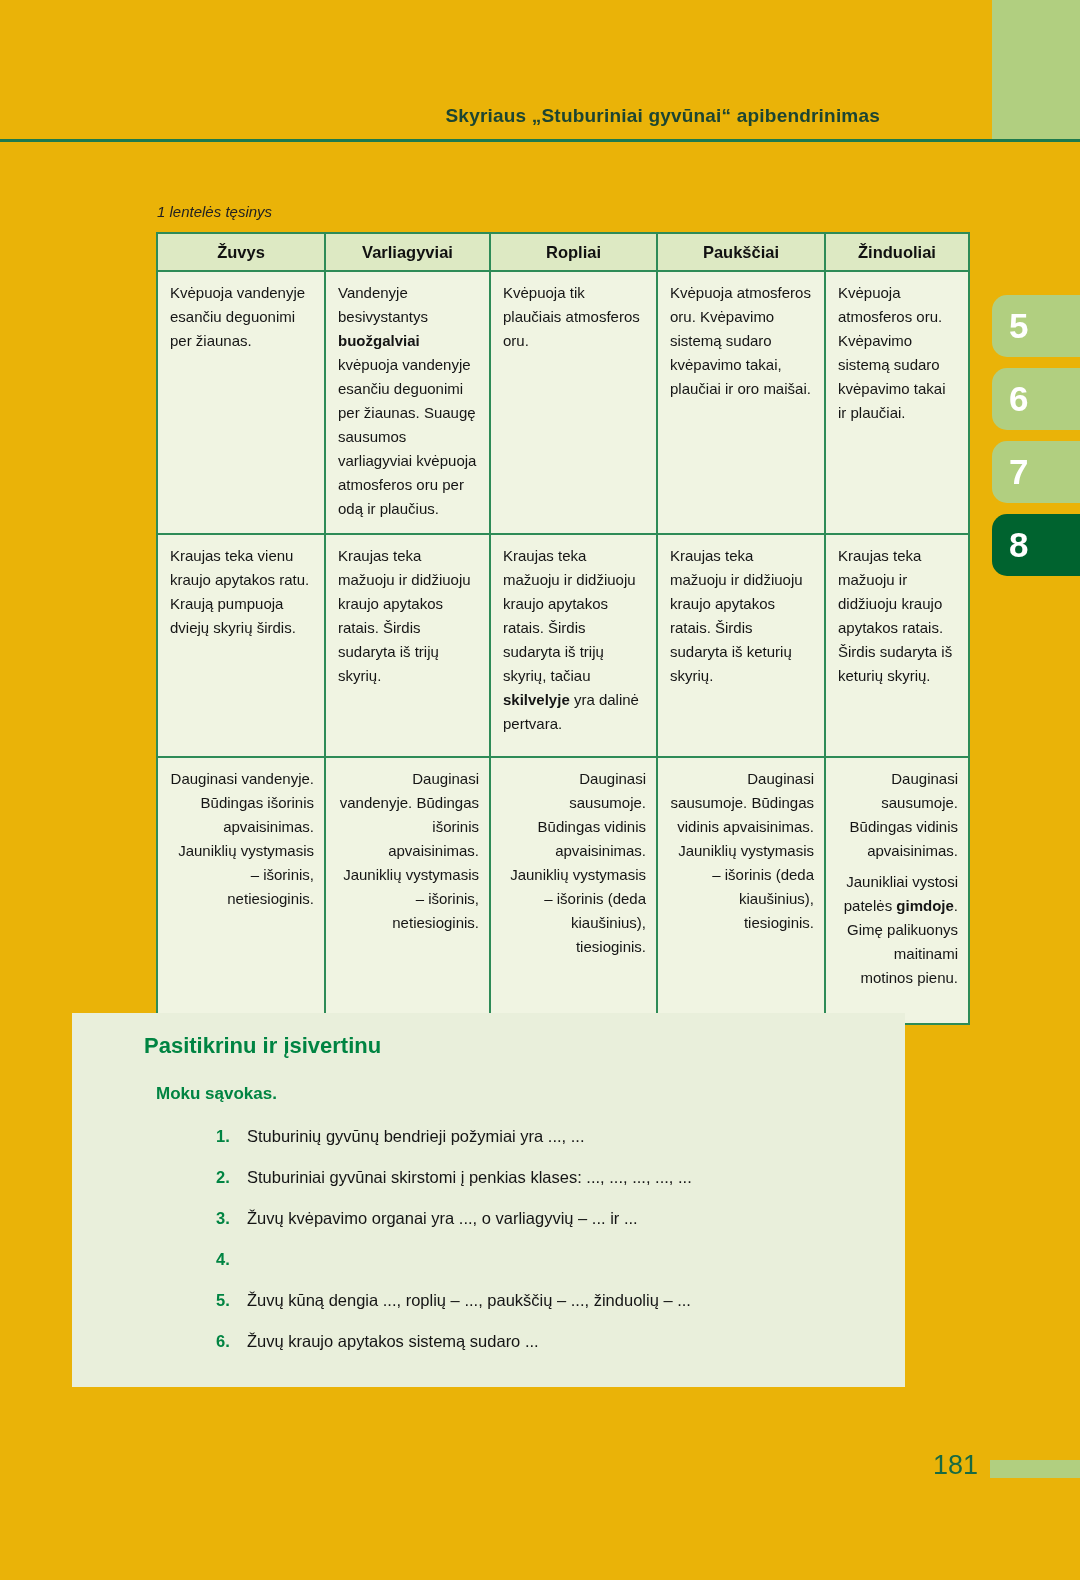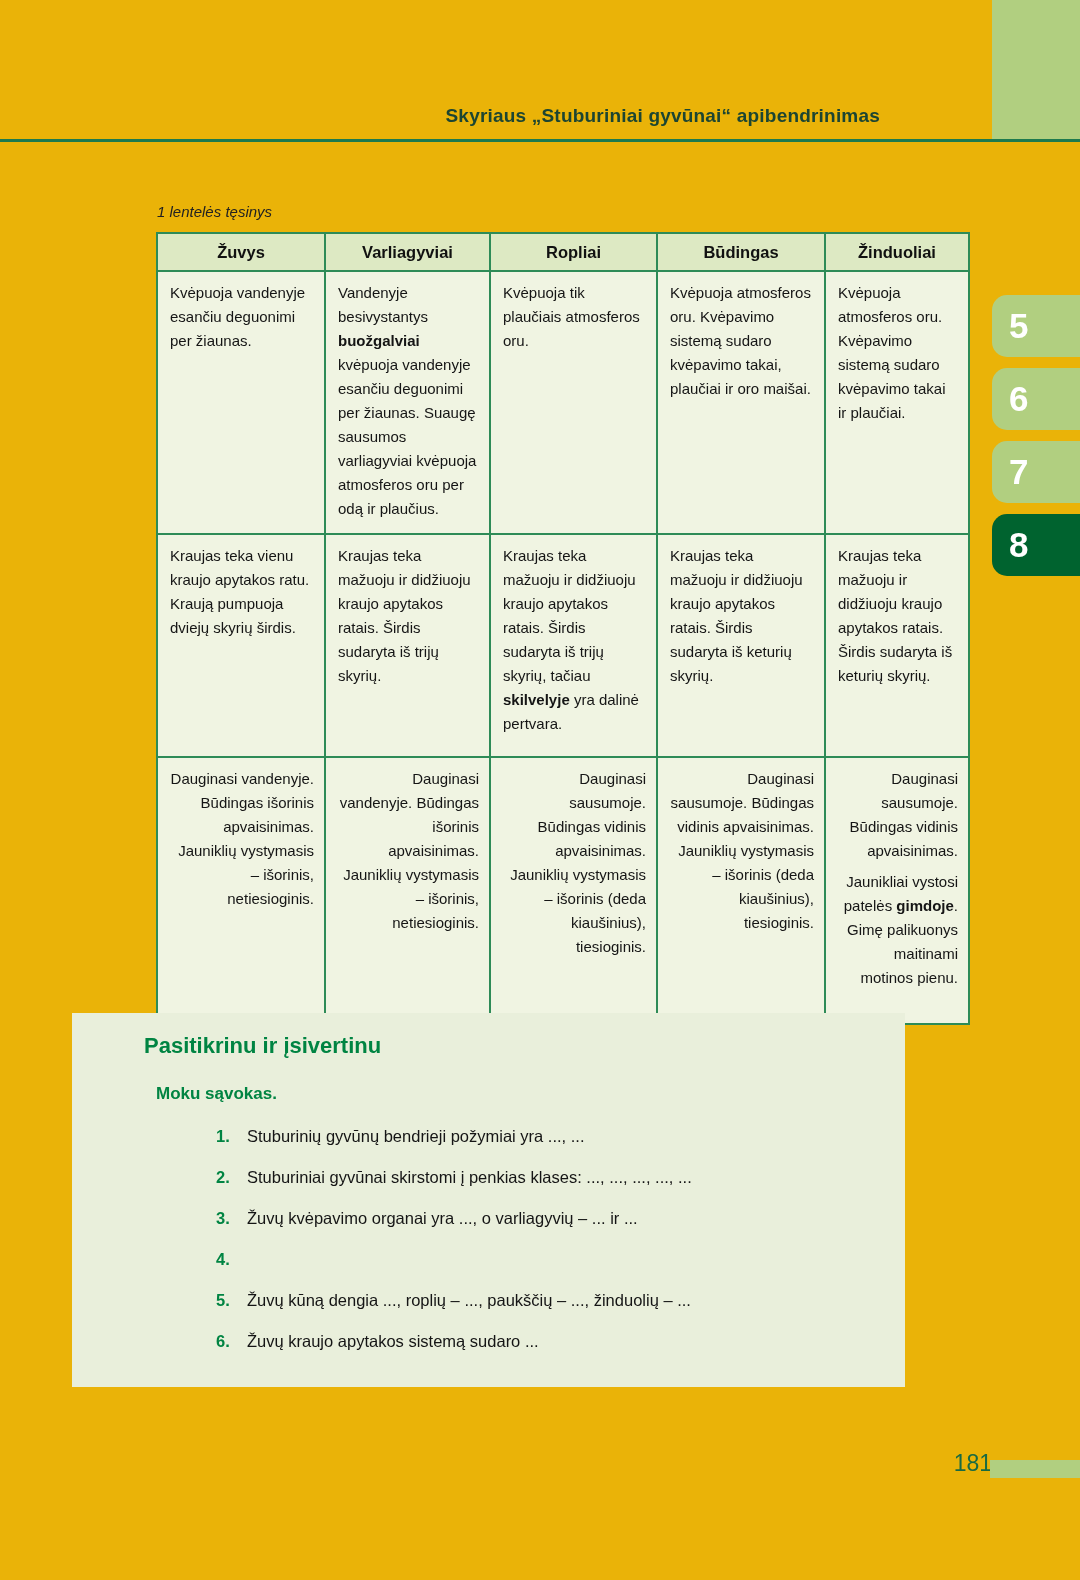--- a/index.html
+++ b/index.html
@@ -90,22 +90,22 @@
   .review-list{margin:20px 0 0 144px;}
   .review-item{
     display:flex;margin-bottom:16px;
     font-size:16.5px;line-height:25px;color:#151515;
   }
   .review-item .num{
     min-width:24px;font-weight:bold;color:var(--heading-green);
     margin-right:7px;
   }
   .page-number{
-    position:absolute;top:1450px;right:88px;
-    font-size:23px;color:var(--pagenum-green);
+    position:absolute;top:1450px;right:102px;
+    font-size:27px;color:var(--pagenum-green);
   }
   .footer-bar{
     position:absolute;left:990px;top:1460px;width:90px;height:18px;
     background:var(--accent-light);
   }
 </style>
 </head>
 <body>
 
 <div class="page">
@@ -122,21 +122,21 @@
         <col style="width: 165px;">
         <col style="width: 167px;">
         <col style="width: 168px;">
         <col style="width: 144px;">
       </colgroup>
     <thead>
         <tr id="table-head-row">
           <th>Žuvys</th>
           <th>Varliagyviai</th>
           <th>Ropliai</th>
-          <th>Būdingas</th>
+          <th>Paukščiai</th>
           <th>Žinduoliai</th>
         </tr>
       </thead>
     <tbody id="table-body">
         <tr>
           <td>
             <p><span>Kvėpuoja vandenyje esančiu deguonimi per žiaunas.</span></p>
           </td>
           <td>
             <p><span>Vandenyje besivystantys </span><b>buožgalviai</b><span> kvėpuoja vandenyje esančiu deguonimi per žiaunas. Suaugę sausumos varliagyviai kvėpuoja atmosferos oru per odą ir plaučius.</span></p>

